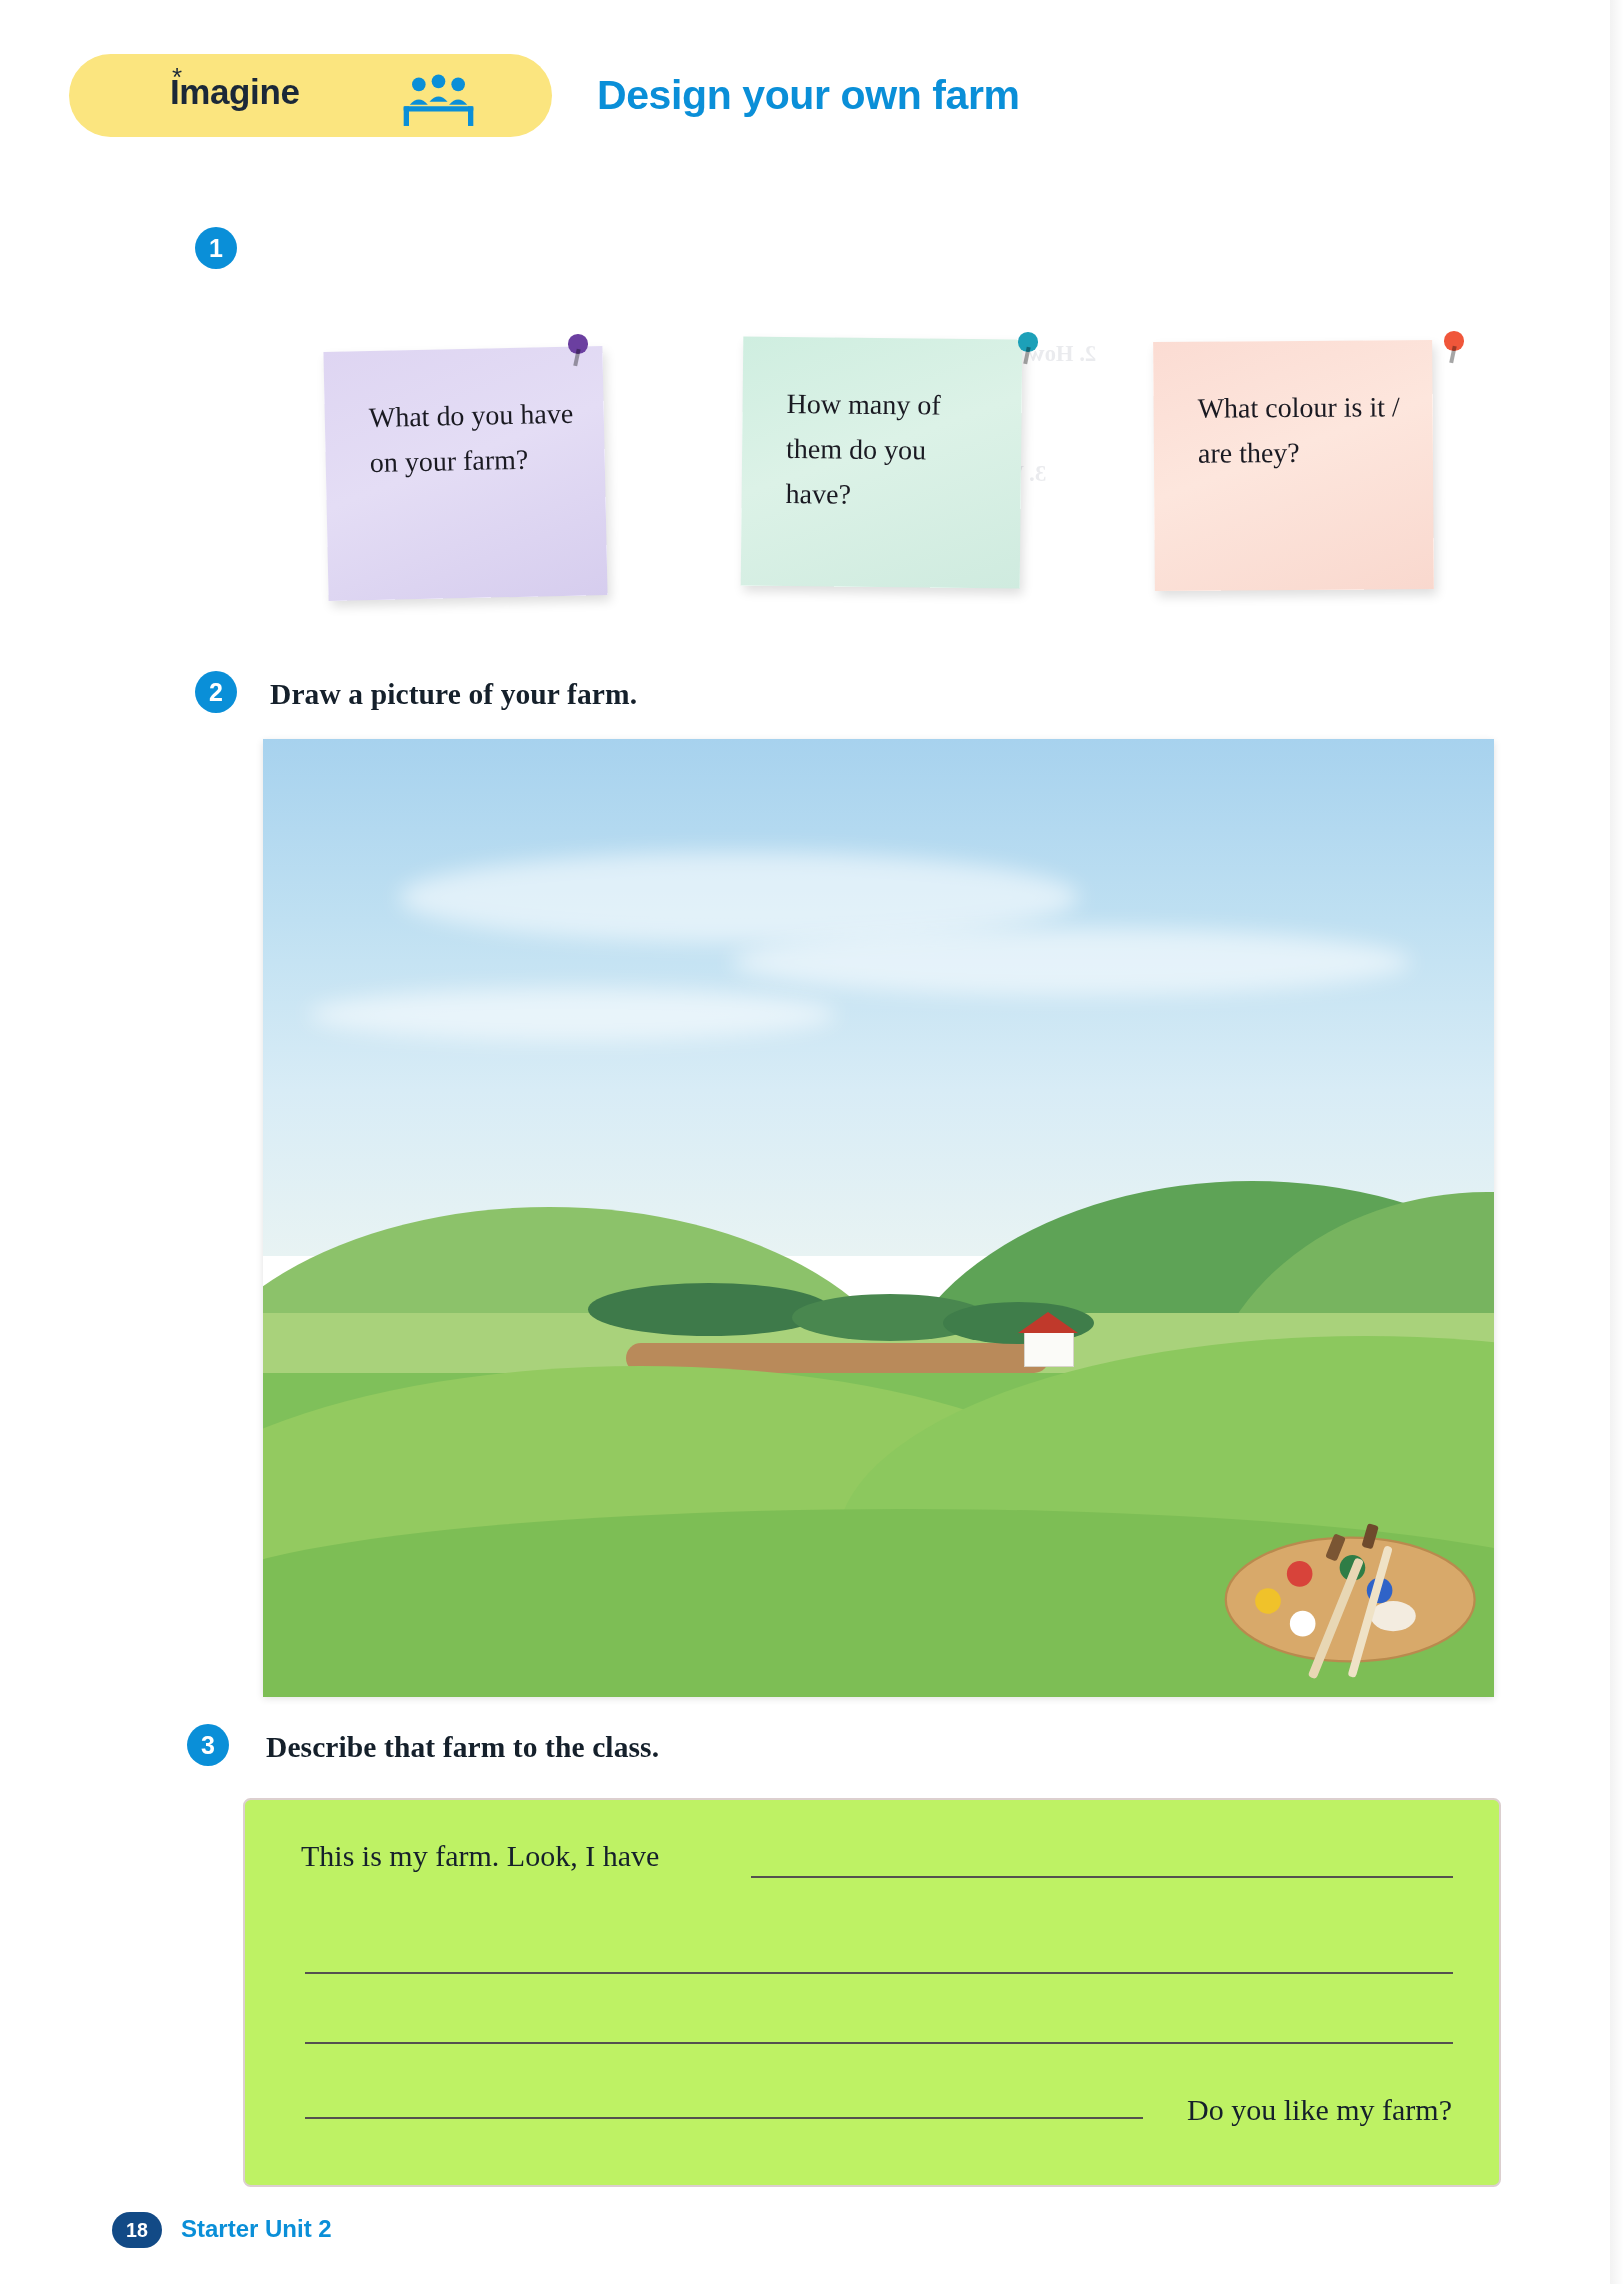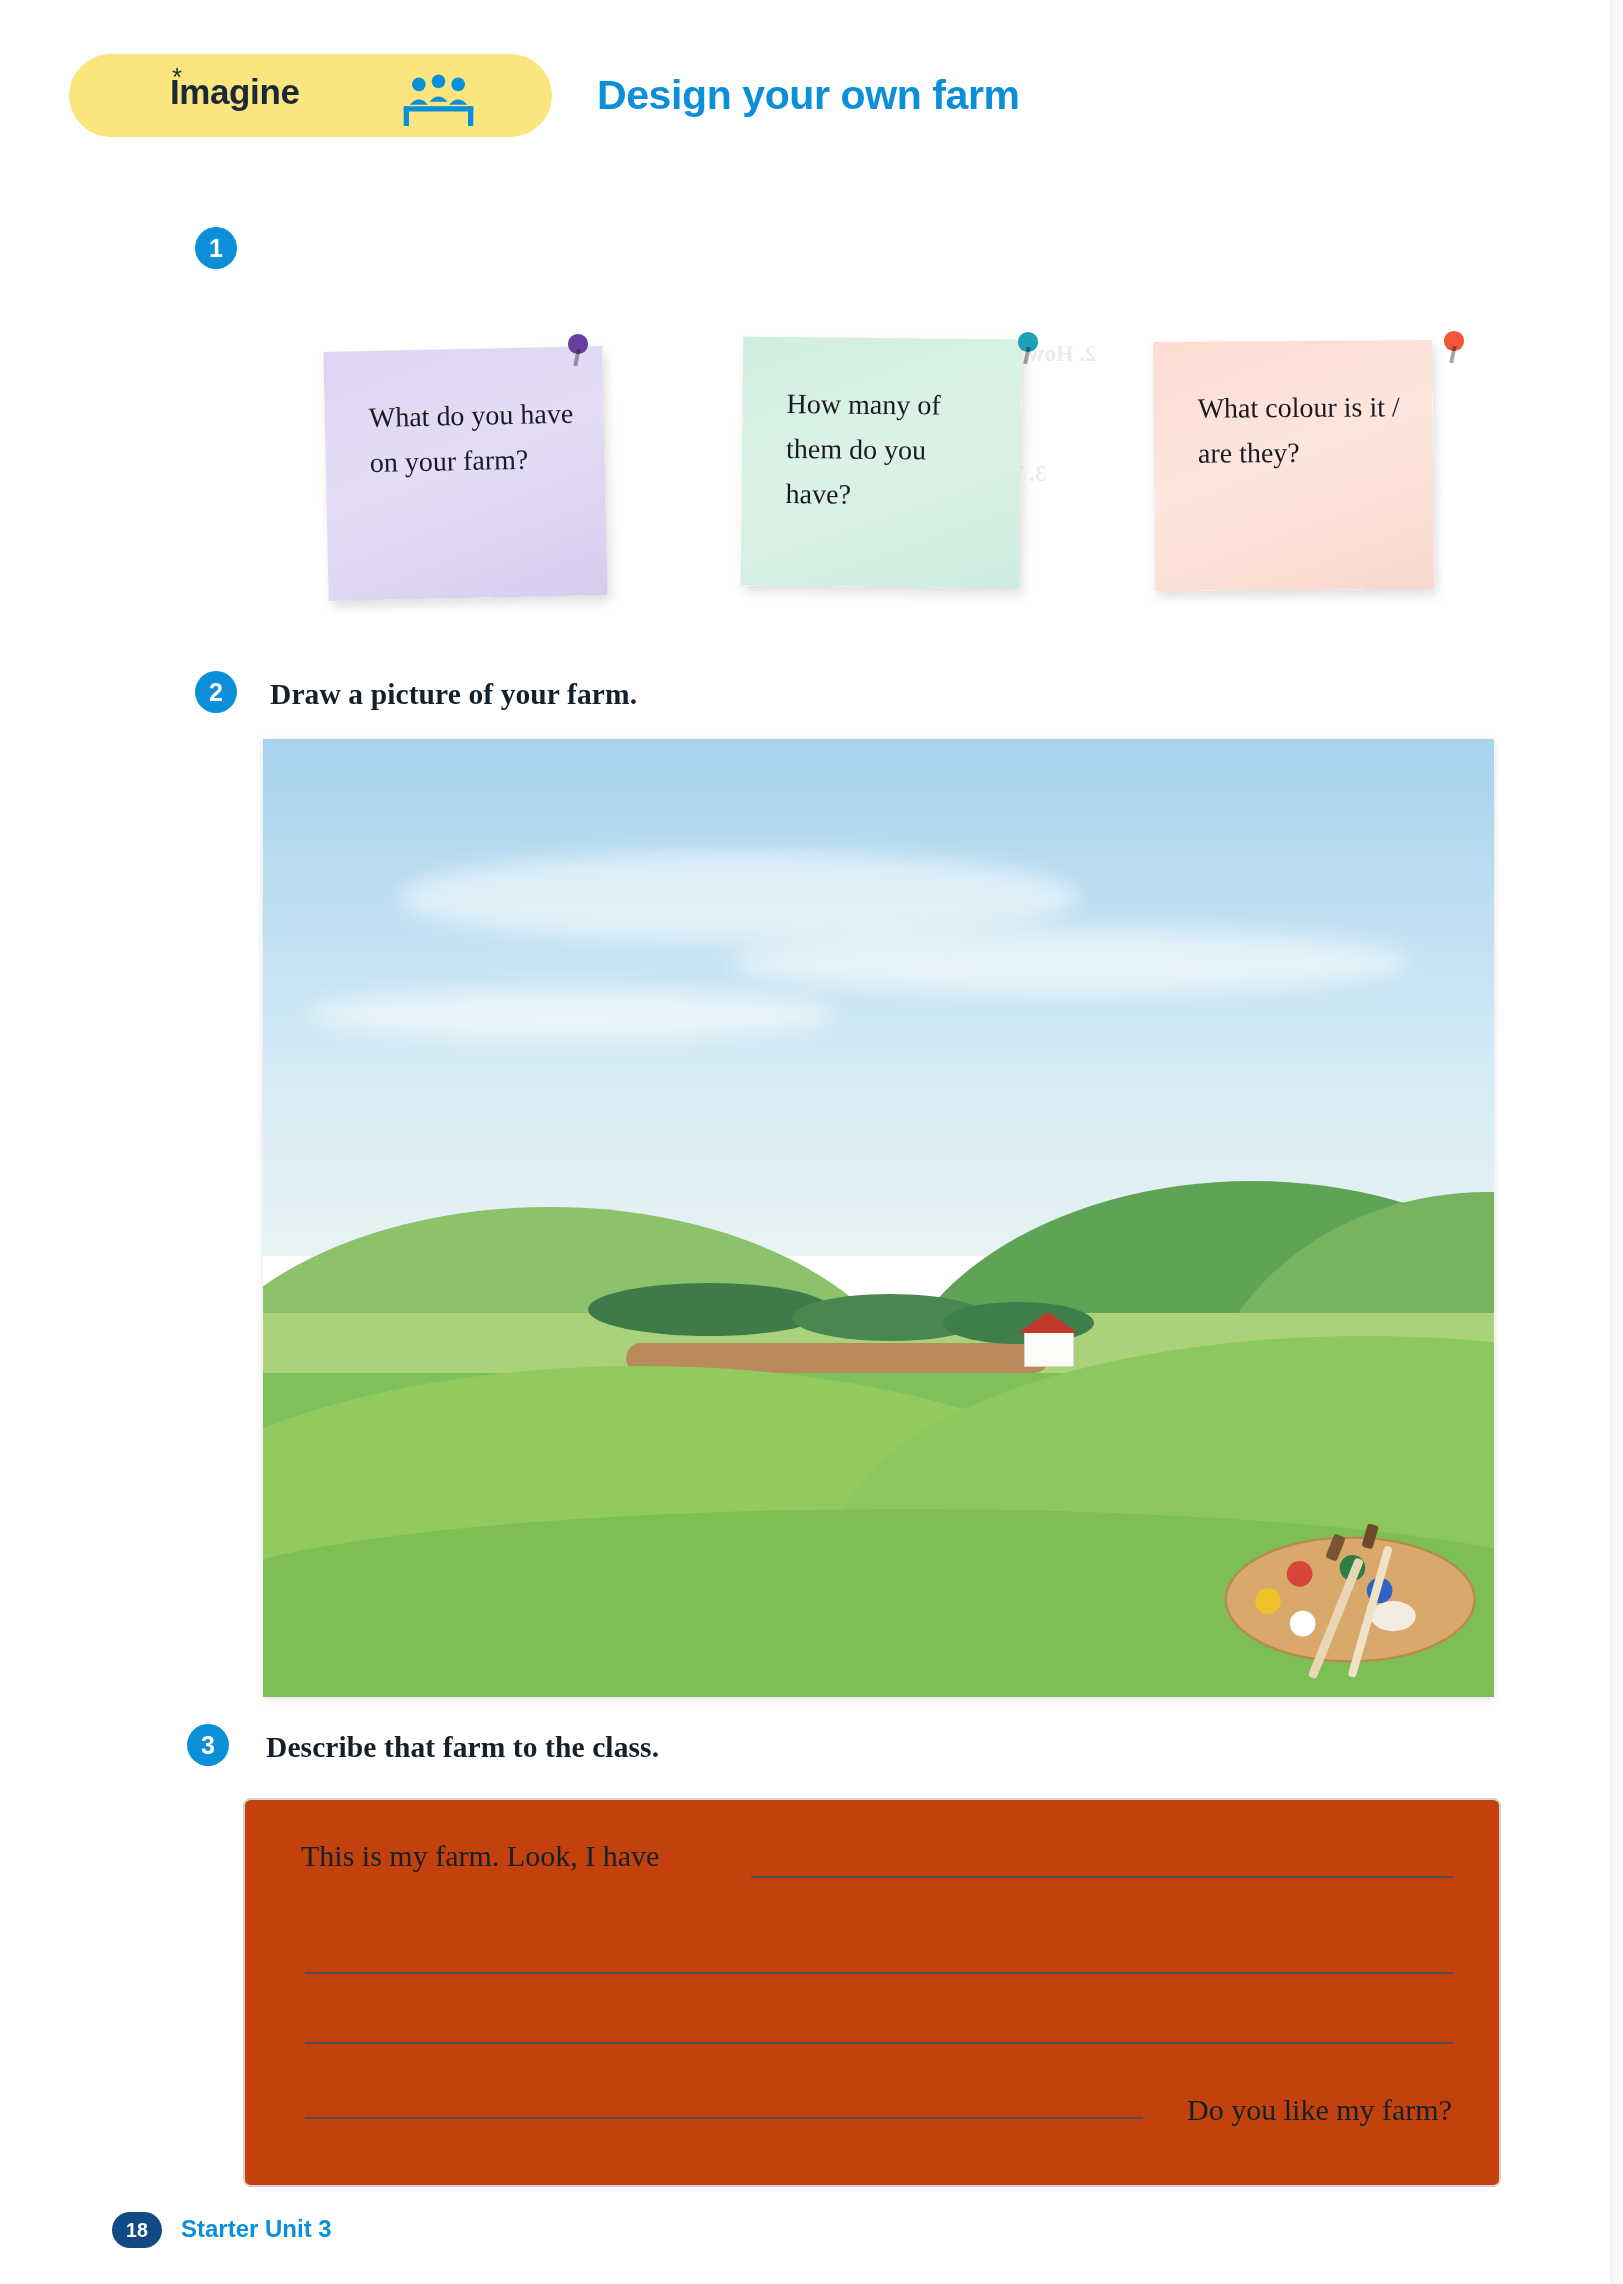--- a/index.html
+++ b/index.html
@@ -176,21 +176,21 @@
     height: 181px;
   }
 
   
   .writebox {
     position: absolute;
     left: 243px;
     top: 1798px;
     width: 1254px;
     height: 385px;
-    background: #c2410c;
+    background: #bef264;
     border: 2.3px solid #dccfcf;
     border-radius: 7.6px;
   }
   .write-lead {
     position: absolute;
     left: 56px;
     top: 39px;
     font-family: "Liberation Serif", serif;
     font-size: 30px;
     color: #15202b;
@@ -343,17 +343,17 @@
   <div class="writebox">
     <div class="write-lead">This is my farm. Look, I have</div>
     <div class="rule" style="left:506px; top:76px; width:702px;"></div>
     <div class="rule" style="left:60px; top:172px; width:1148px;"></div>
     <div class="rule" style="left:60px; top:242px; width:1148px;"></div>
     <div class="rule" style="left:60px; top:317px; width:838px;"></div>
     <div class="write-tail">Do you like my farm?</div>
   </div>
 
   <div class="footer-badge">18</div>
-  <div class="footer-text">Starter Unit 3</div>
+  <div class="footer-text">Starter Unit 2</div>
 
   <div class="page-edge"></div>
 </div>
 
 
 </body></html>

